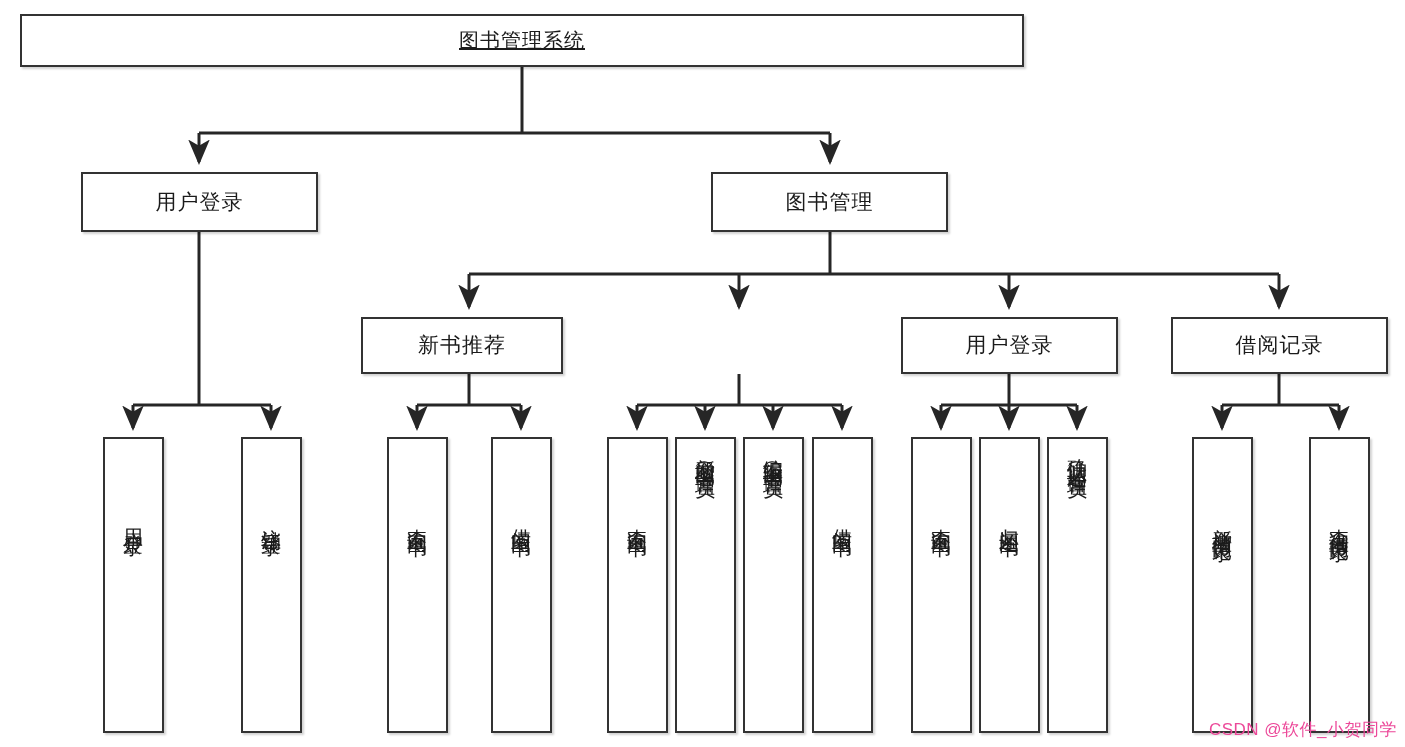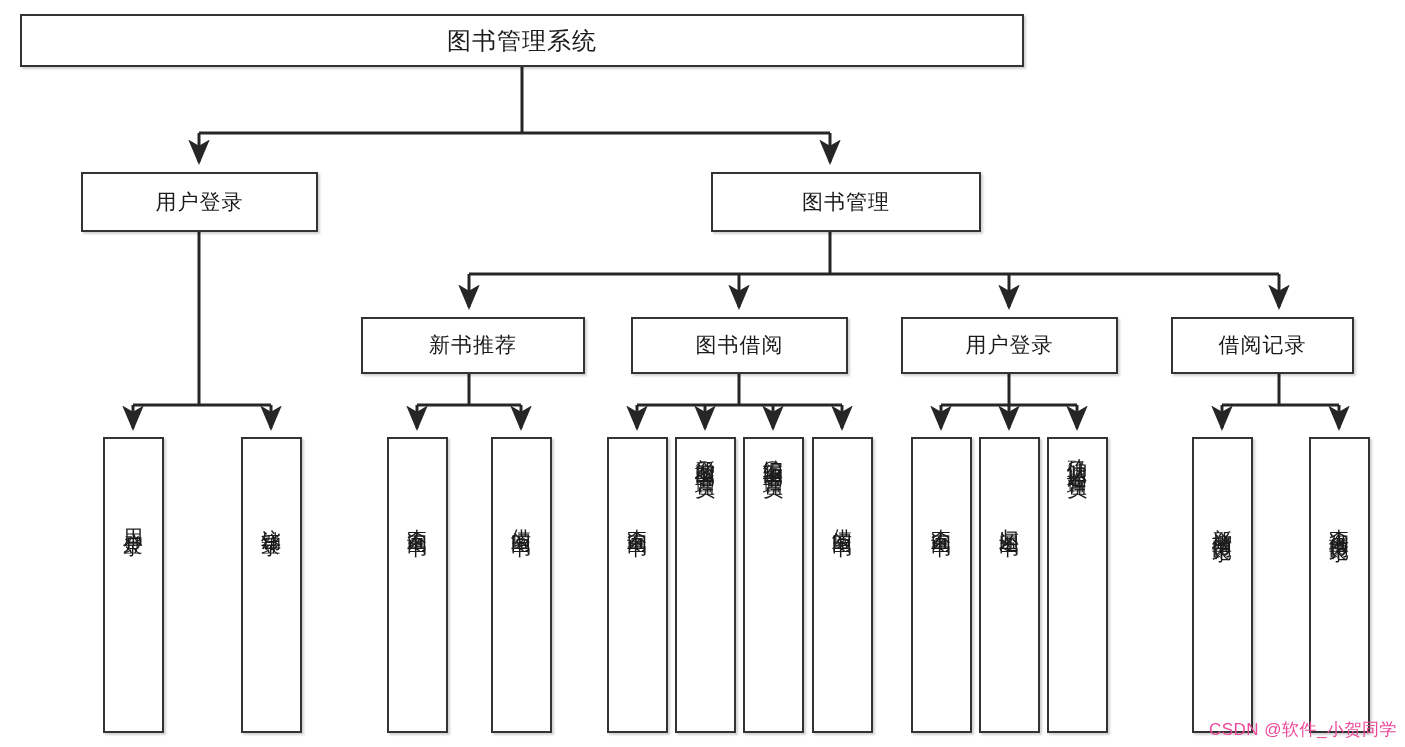--- a/index.html
+++ b/index.html
@@ -37,21 +37,21 @@
     justify-content: center;
     color: #1b1b1b;
   }
   .node .label {
     font-size: 21px;
     line-height: 1.15;
     letter-spacing: 1px;
     white-space: nowrap;
     color: #1b1b1b;
   }
-  .node.root .label { font-size: 24px; }
+  .node.root .label { font-size: 20px; text-decoration: underline; }
   .node.leaf {
     align-items: flex-start;
     justify-content: center;
     padding-top: 0;
   }
   .node.leaf .label {
     writing-mode: vertical-rl;
     text-orientation: upright;
     font-size: 20px;
     letter-spacing: 3px;
@@ -140,37 +140,34 @@
   </svg>
 
   <div class="node root" style="left:20px; top:14px; width:1004px; height:53px;">
     <span class="label">图书管理系统</span>
   </div>
 
   <div class="node" style="left:81px; top:172px; width:237px; height:60px;">
     <span class="label">用户登录</span>
   </div>
 
-  <div class="node" style="left:711px; top:172px; width:270px; height:60px;">
+  <div class="node" style="left:711px; top:172px; width:237px; height:60px;">
     <span class="label">图书管理</span>
   </div>
 
-  <div class="node" style="left:361px; top:317px; width:224px; height:57px;">
+  <div class="node" style="left:361px; top:317px; width:202px; height:57px;">
     <span class="label">新书推荐</span>
   </div>
 
-  <div class="node" style="left:631px; top:317px; width:217px; height:57px;">
-    <span class="label">图书借阅</span>
-  </div>
 
   <div class="node" style="left:901px; top:317px; width:217px; height:57px;">
     <span class="label">用户登录</span>
   </div>
 
-  <div class="node" style="left:1171px; top:317px; width:183px; height:57px;">
+  <div class="node" style="left:1171px; top:317px; width:217px; height:57px;">
     <span class="label">借阅记录</span>
   </div>
 
   <div class="node leaf mid" style="left:103px; top:437px; width:61px; height:296px;">
     <span class="label">用户登录</span>
   </div>
 
   <div class="node leaf mid" style="left:241px; top:437px; width:61px; height:296px;">
     <span class="label">注销登录</span>
   </div>

